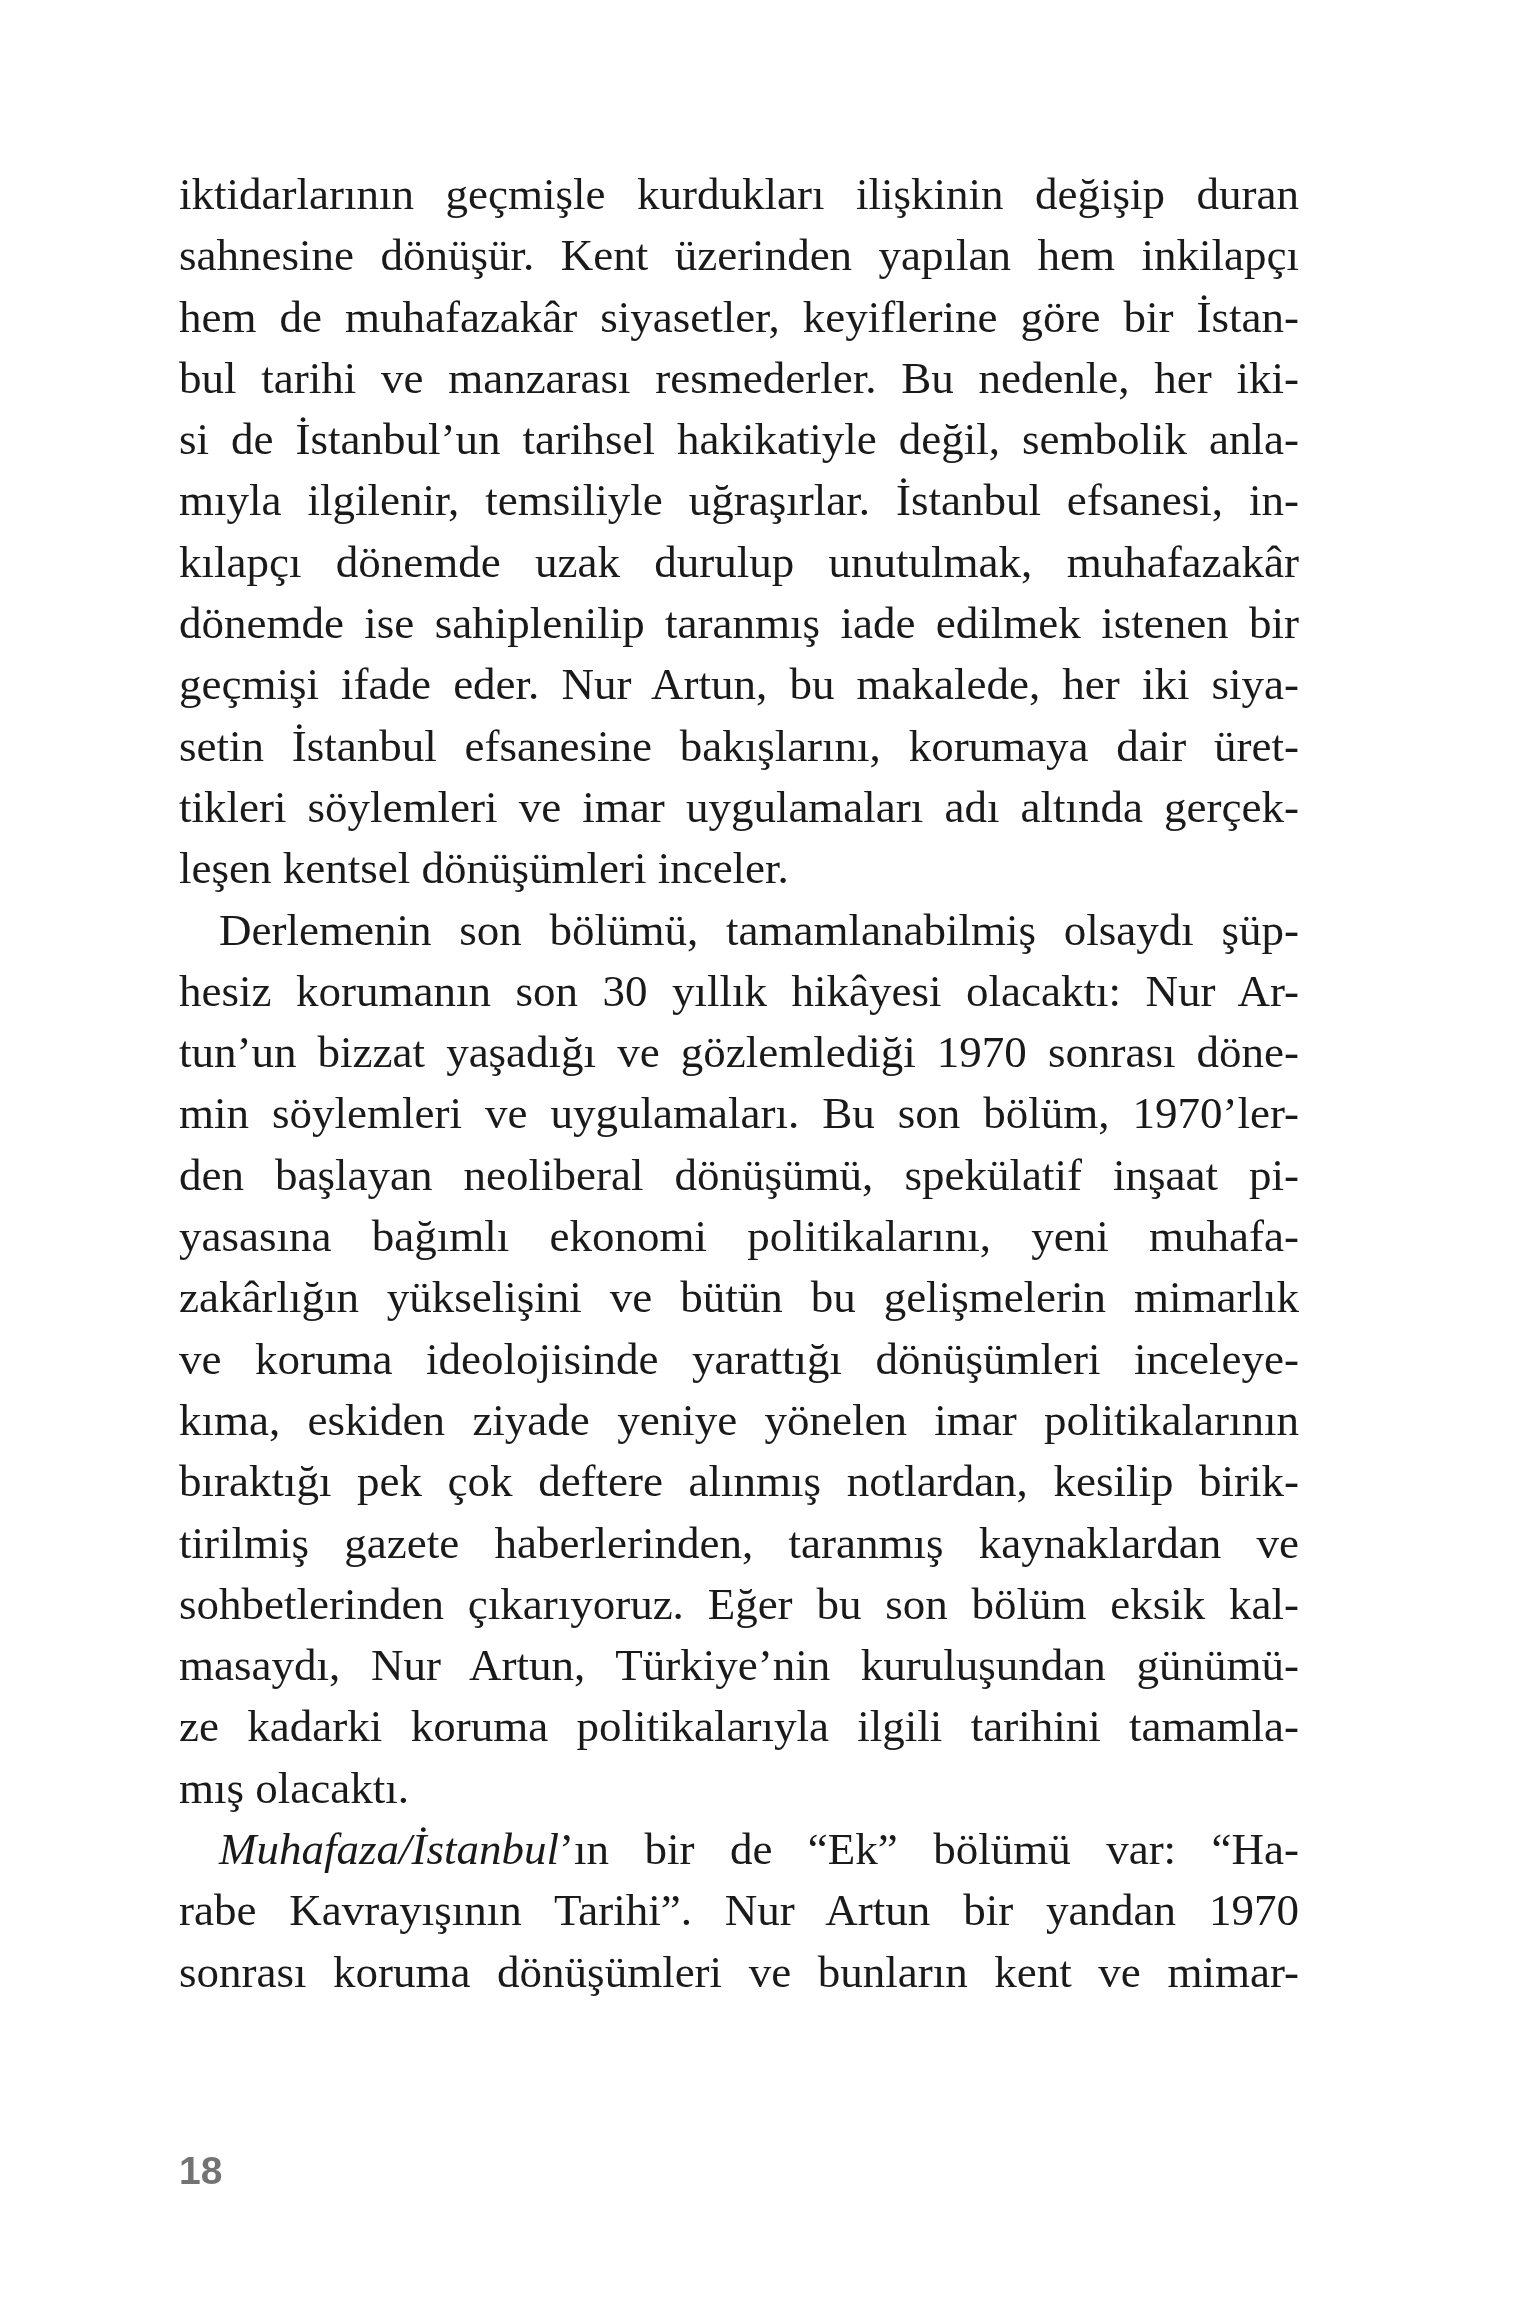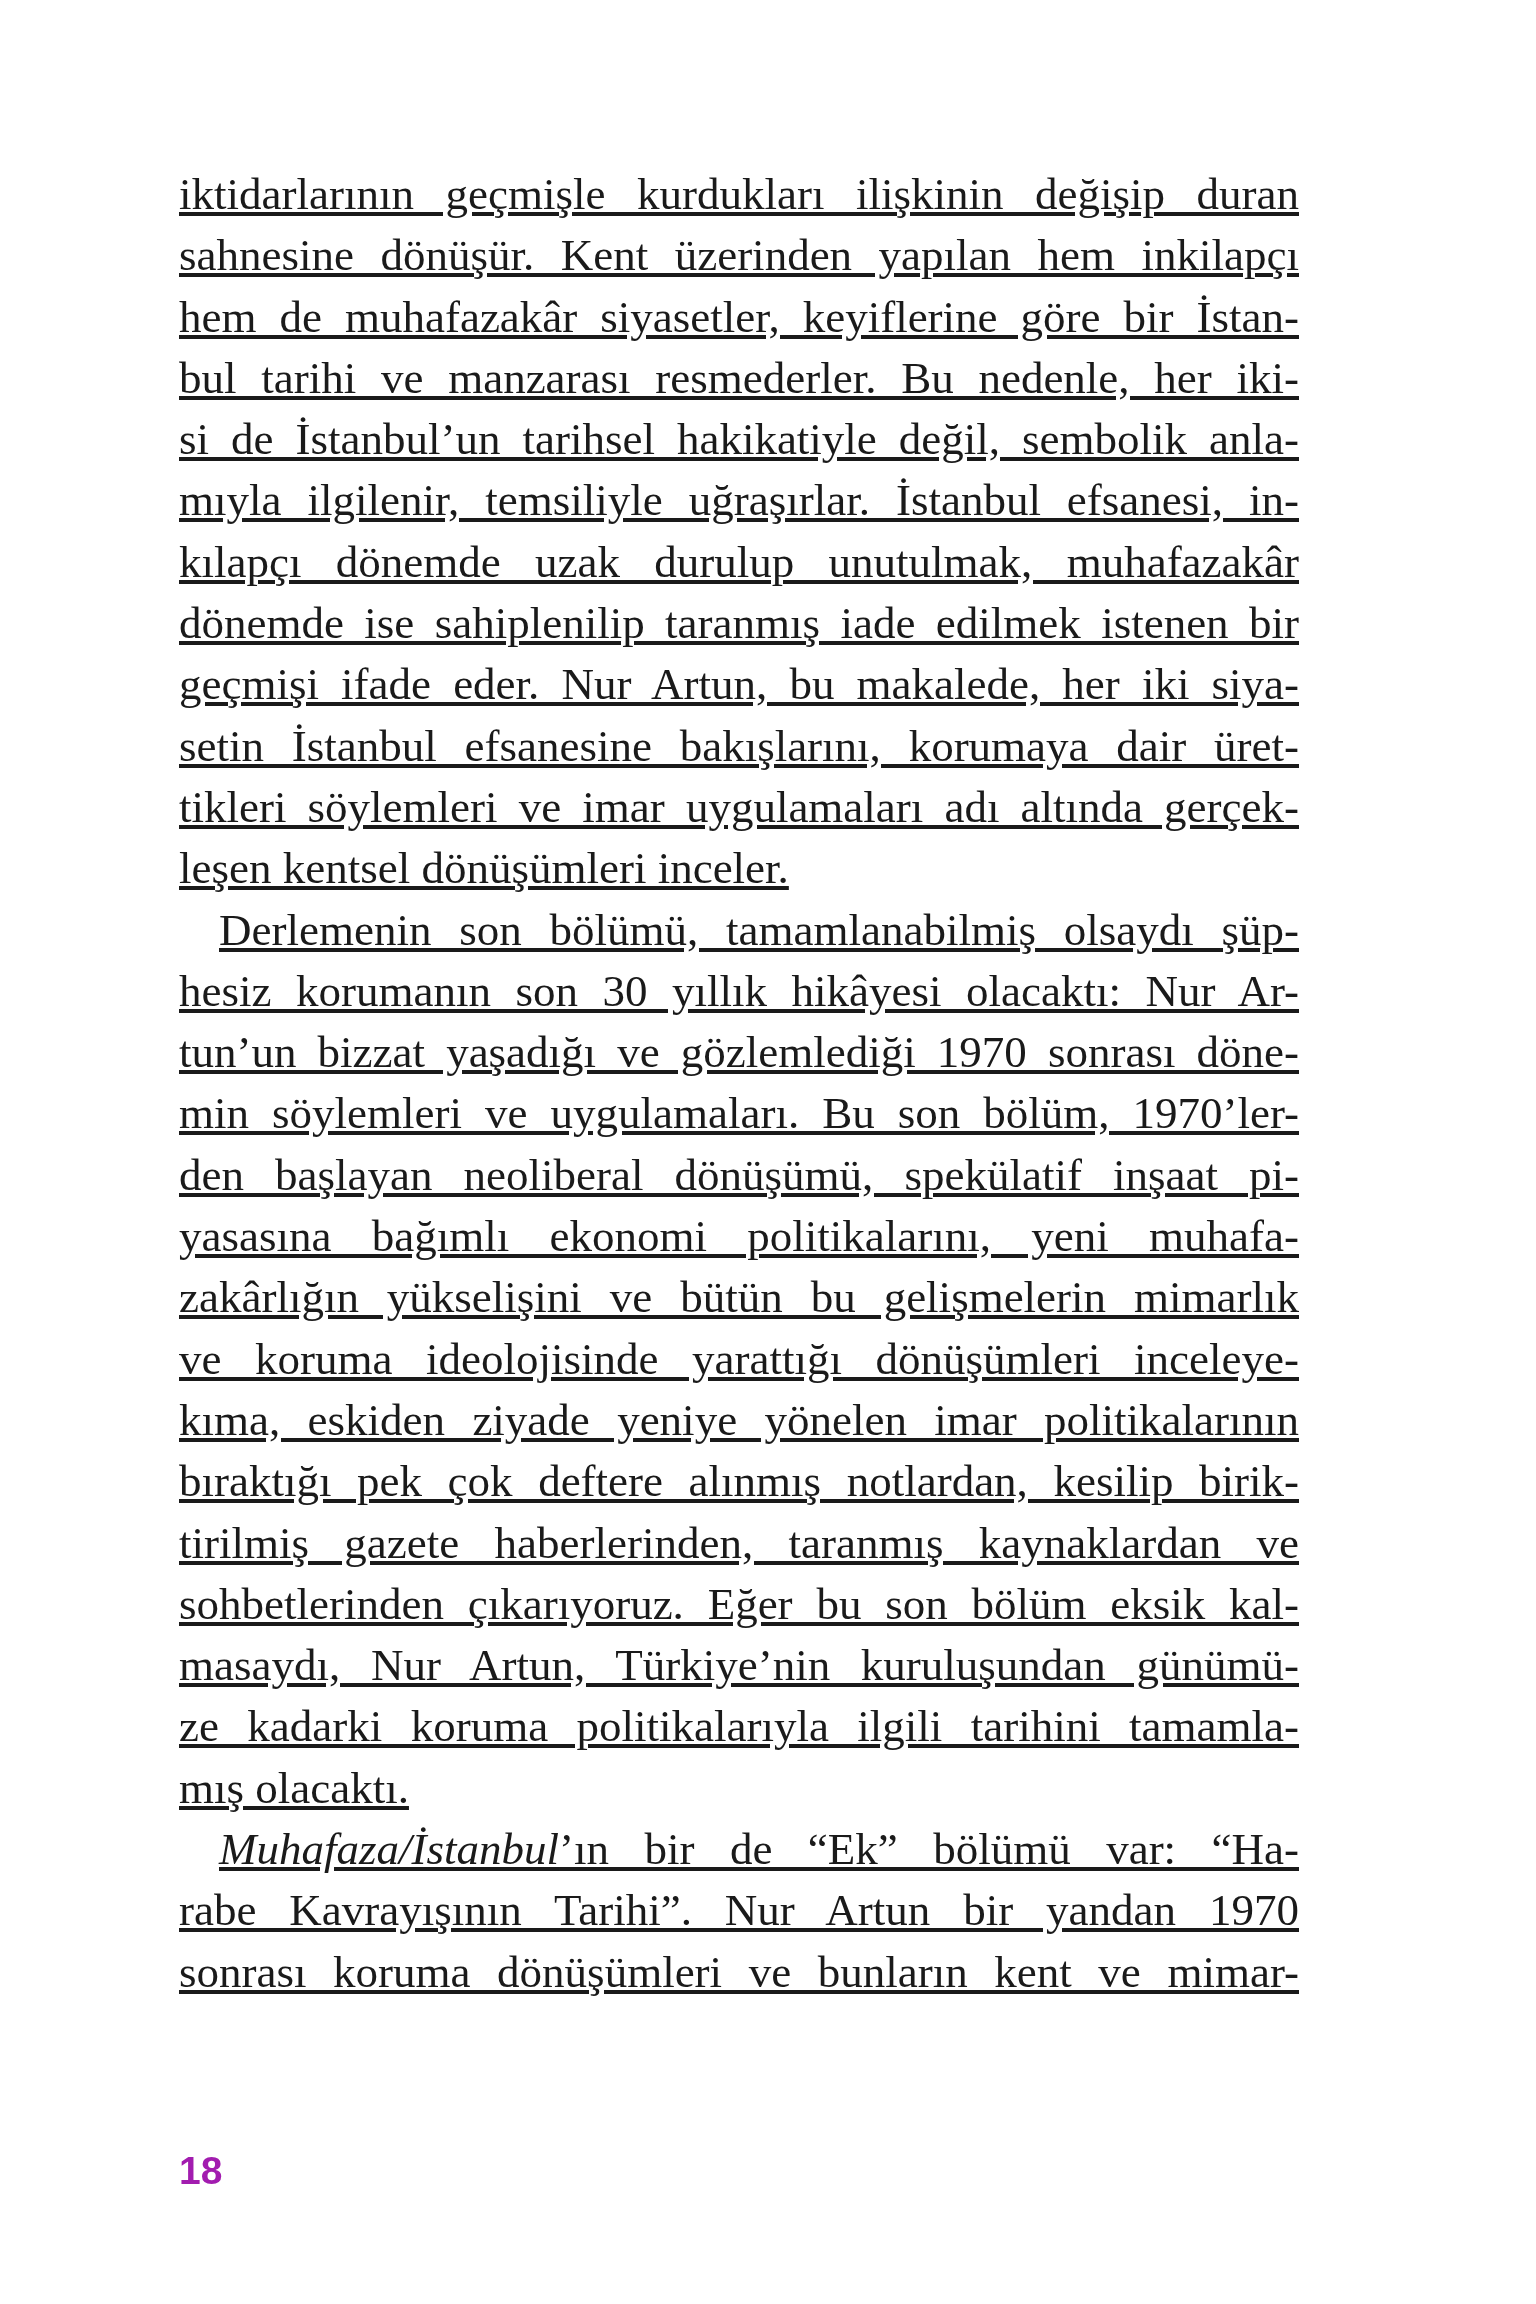--- a/index.html
+++ b/index.html
@@ -17,21 +17,21 @@
   .text-block {
     position: absolute;
     left: 179px;
     top: 164px;
     width: 1120px;
     color: #1a1a1a;
     font-family: "Liberation Serif", serif;
     font-size: 45px;
     line-height: 61.3px;
   }
-  .para { margin: 0; padding: 0; text-decoration: underline; }
+  .para { margin: 0; padding: 0; }
   .line {
     margin: 0;
     padding: 0;
     text-align: justify;
     text-align-last: justify;
     text-justify: inter-word;
   }
   .line.flush {
     text-align: left;
     text-align-last: left;
@@ -39,21 +39,21 @@
   .line.indent {
     text-indent: 40px;
   }
   .italic {
     font-style: italic;
   }
   .page-number {
     position: absolute;
     left: 179px;
     top: 2151px;
-    color: #a21caf;
+    color: #737373;
     font-family: "Liberation Sans", sans-serif;
     font-weight: 700;
     font-size: 39px;
     line-height: 1;
   }
 </style>
 </head>
 <body>
 
 <div class="page">

